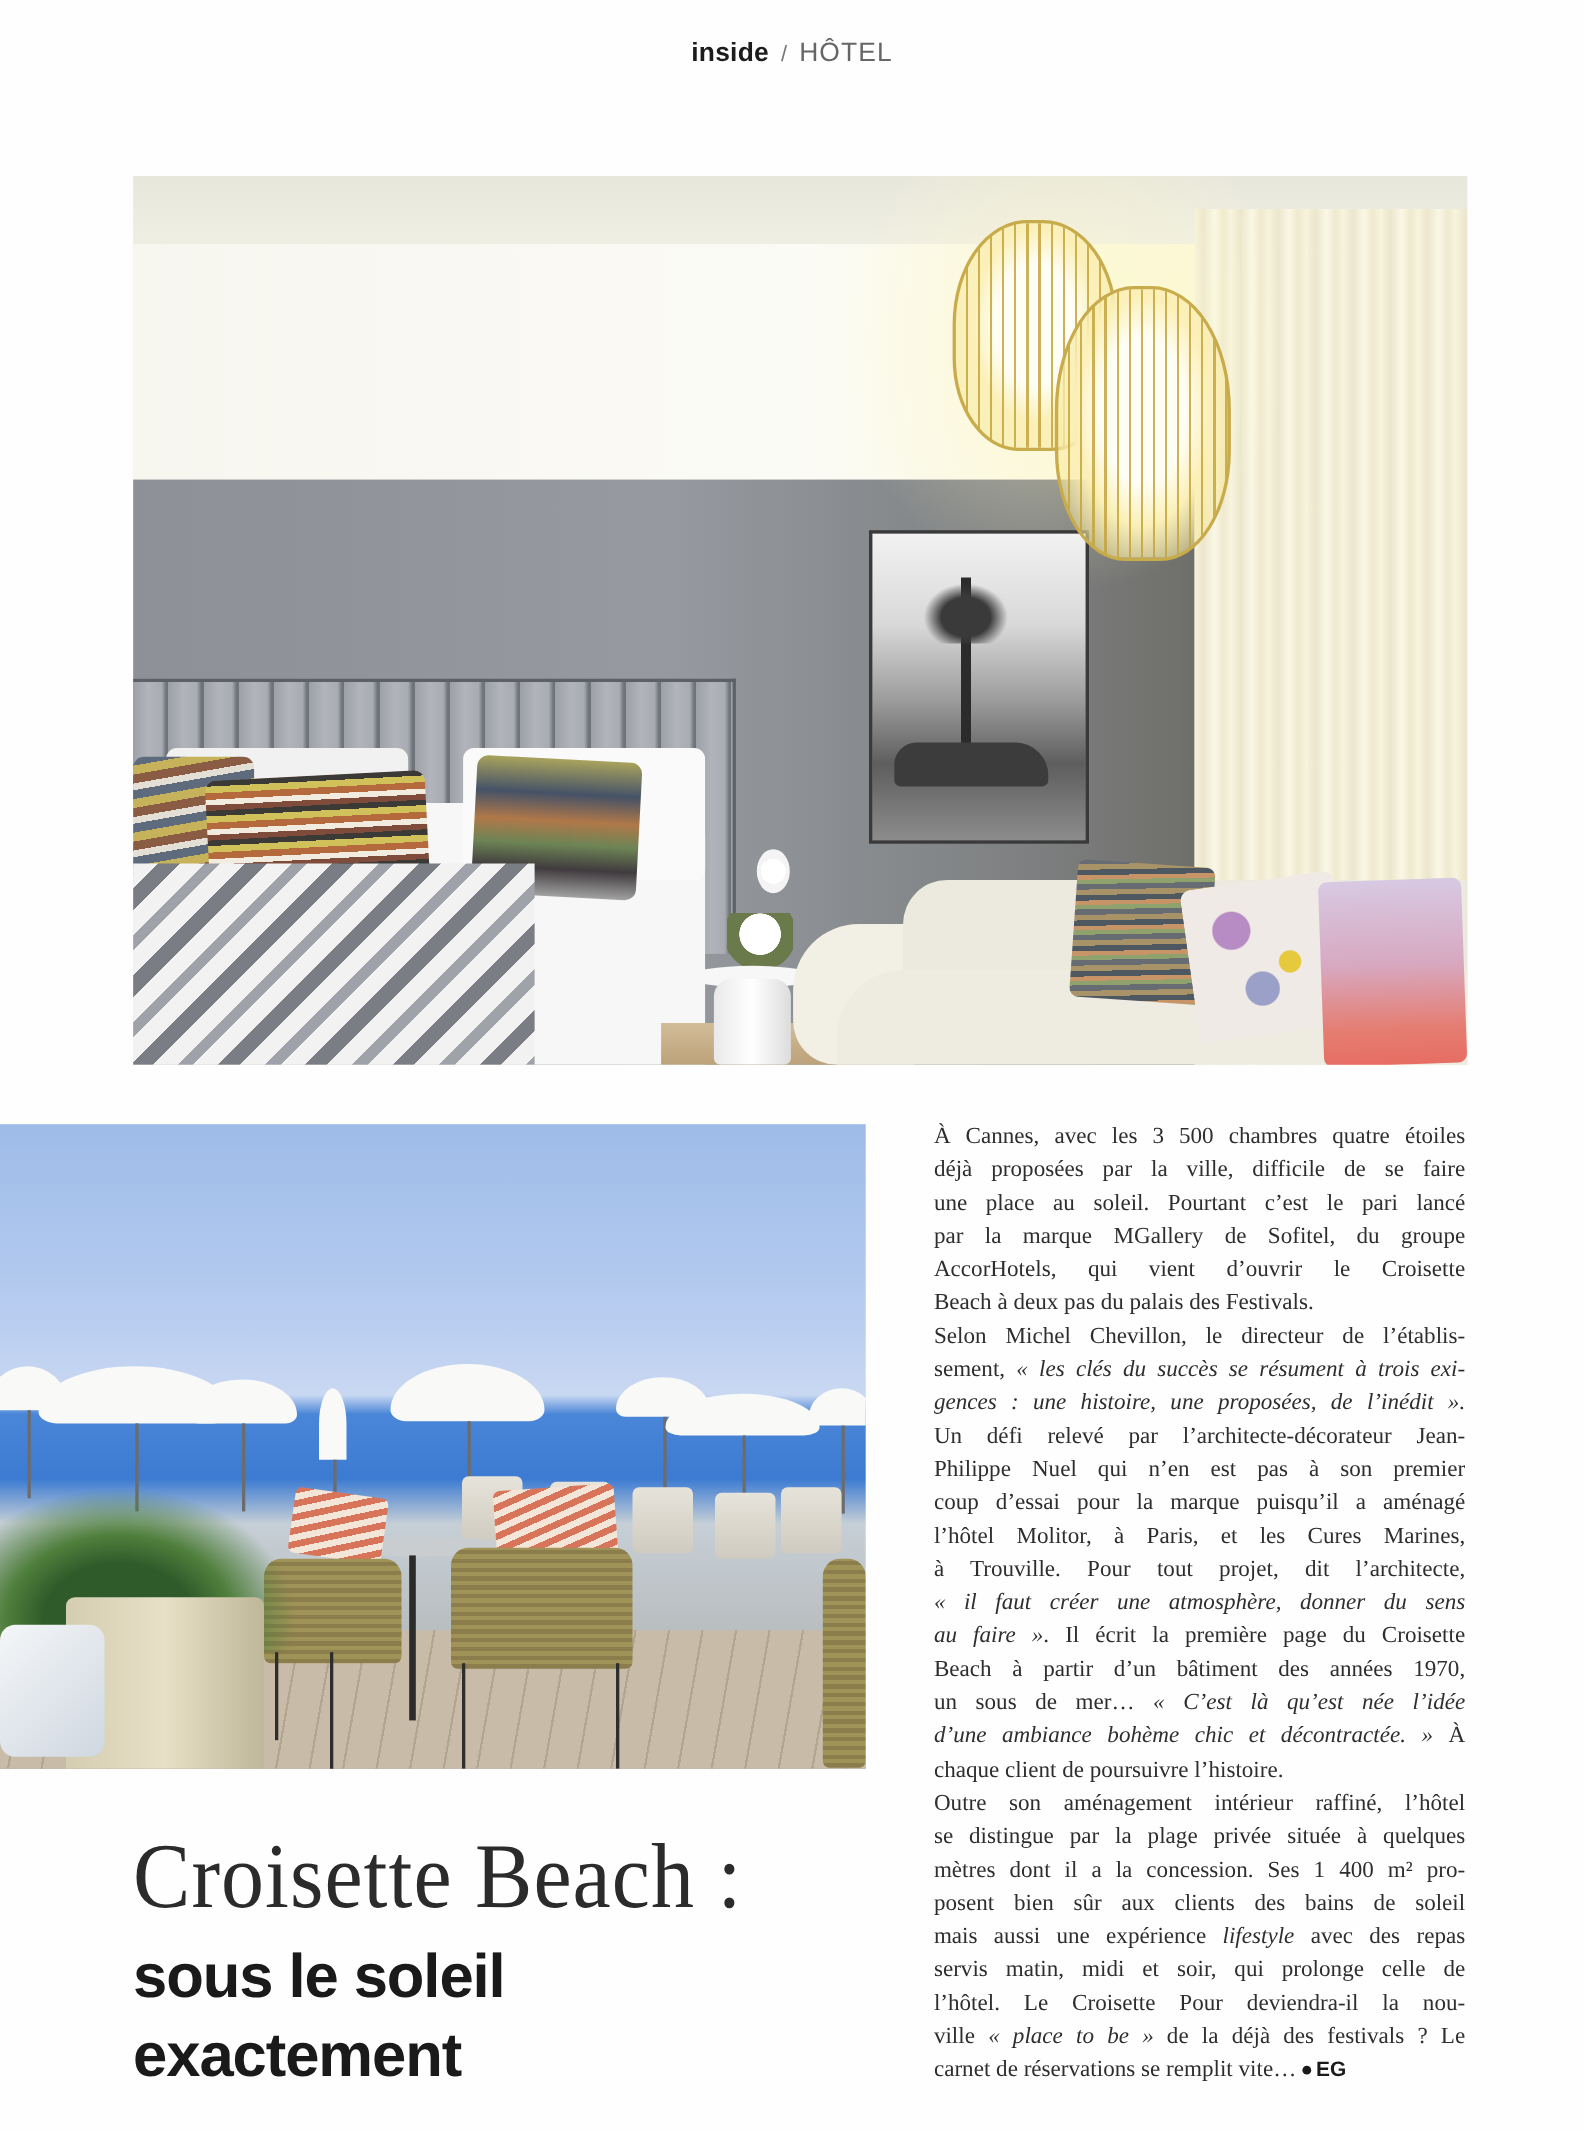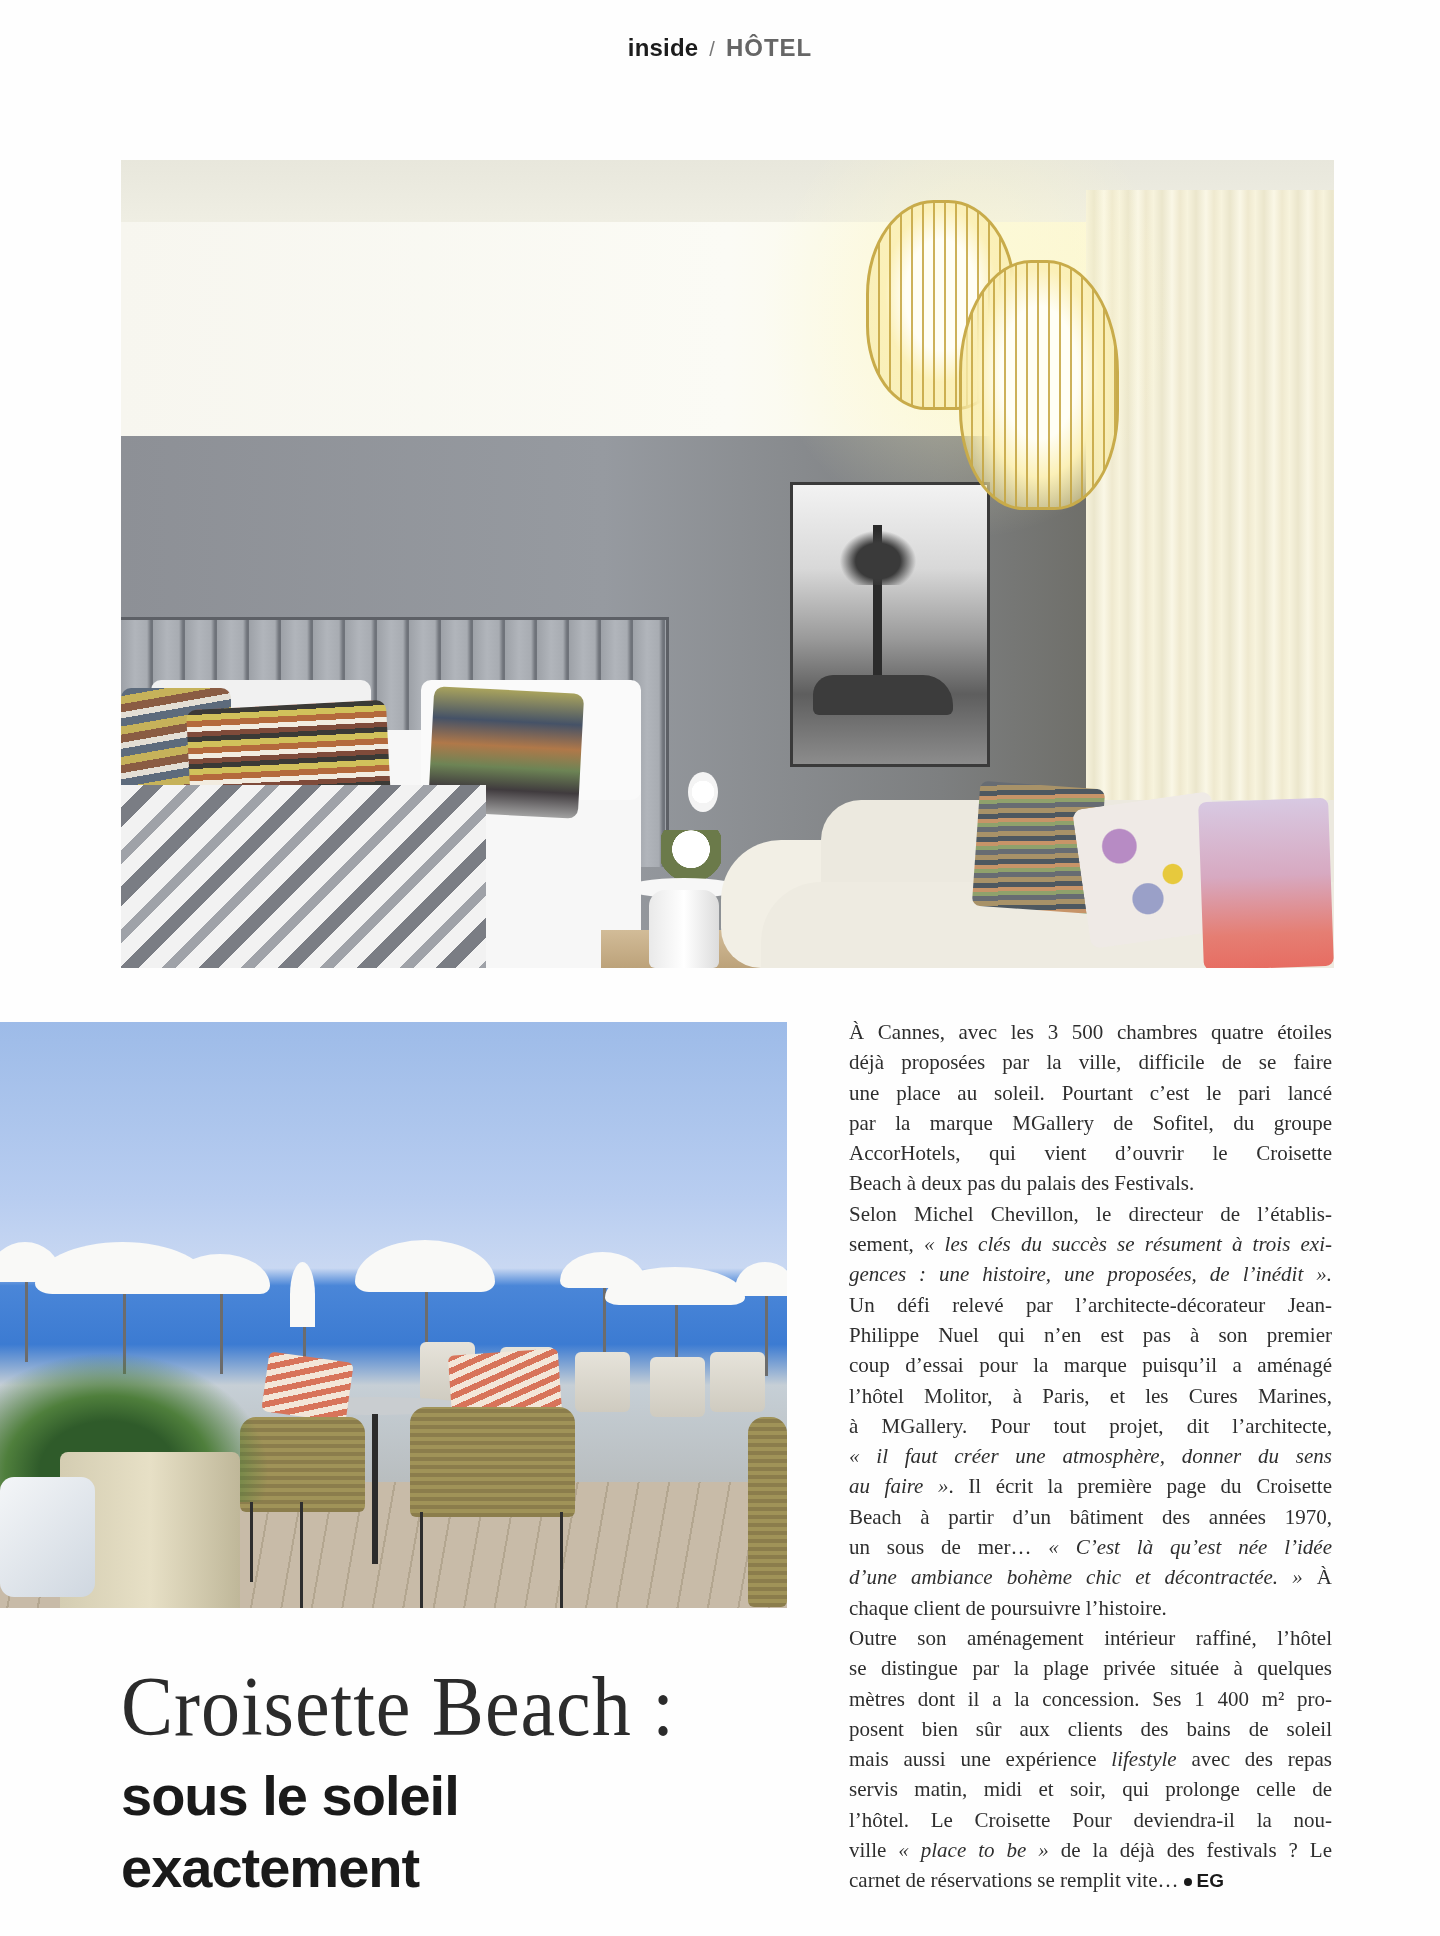--- a/index.html
+++ b/index.html
@@ -6,21 +6,21 @@
   html, body { width: 1440px; height: 1936px; background: #fefefe; overflow: hidden; }
   body { position: relative; font-family: "Liberation Serif", serif; color: #2a2a2a; }
 
   
   .running-head {
     position: absolute; top: 34px; left: 0; width: 1440px; text-align: center;
     font-family: "Liberation Sans", sans-serif; font-size: 24px; letter-spacing: 0.2px;
   }
   .running-head .brand { font-weight: bold; color: #1c1c1c; }
   .running-head .sep { color: #777; padding: 0 4px; font-size: 20px; }
-  .running-head .section { color: #666; font-weight: bold; letter-spacing: 1px; }
+  .running-head .section { color: #666; font-weight: normal; letter-spacing: 1px; }
 
   
   .photo { position: absolute; overflow: hidden; }
   .hero { left: 121px; top: 160px; width: 1213px; height: 808px; background: #f3f1e6; }
   .hero .ceiling { position: absolute; left: 0; top: 0; width: 100%; height: 62px; background: linear-gradient(180deg,#e8e7dc,#efeee3); }
   .hero .wall-upper { position: absolute; left: 0; top: 62px; width: 100%; height: 214px; background: linear-gradient(90deg,#f7f6ef 0%,#fbfbf5 50%,#fbf7d8 78%,#fff9d0 100%); }
   .hero .wall-grey { position: absolute; left: 0; top: 276px; width: 965px; height: 532px; background: linear-gradient(90deg,#8d9096 0%,#969aa0 50%,#7d7f80 85%,#6f6f6a 100%); }
   .hero .curtain { position: absolute; left: 965px; top: 30px; width: 248px; height: 778px;
     background: repeating-linear-gradient(90deg,#f6f2dc 0px,#ebe6cc 8px,#faf7e6 18px,#efe9cf 26px,#f8f4de 34px); }
   .hero .headboard { position: absolute; left: 0; top: 457px; width: 548px; height: 250px; background: #a3a7ad;
@@ -197,21 +197,21 @@
     <span class="line"><span>par la marque MGallery de Sofitel, du groupe</span></span>
     <span class="line"><span>AccorHotels, qui vient d’ouvrir le Croisette</span></span>
     <span class="line last"><span>Beach à deux pas du palais des Festivals.</span></span>
     <span class="line"><span>Selon Michel Chevillon, le directeur de l’établis-</span></span>
     <span class="line"><span>sement, </span><em>« les clés du succès se résument à trois exi-</em></span>
     <span class="line"><em>gences : une histoire, une proposées, de l’inédit ».</em></span>
     <span class="line"><span>Un défi relevé par l’architecte-décorateur Jean-</span></span>
     <span class="line"><span>Philippe </span><span class="underline">Nuel</span><span> qui n’en est pas à son premier</span></span>
     <span class="line"><span>coup d’essai pour la marque puisqu’il a aménagé</span></span>
     <span class="line"><span>l’hôtel Molitor, à Paris, et les Cures Marines,</span></span>
-    <span class="line"><span>à MGallery. Pour tout projet, dit l’architecte,</span></span>
+    <span class="line"><span>à Trouville. Pour tout projet, dit l’architecte,</span></span>
     <span class="line"><em>« il faut créer une atmosphère, donner du sens</em></span>
     <span class="line"><em>au faire »</em><span>. Il écrit la première page du Croisette</span></span>
     <span class="line"><span>Beach à partir d’un bâtiment des années 1970,</span></span>
     <span class="line"><span>un sous de mer… </span><em>« C’est là qu’est née l’idée</em></span>
     <span class="line"><em>d’une ambiance bohème chic et décontractée. »</em><span> À</span></span>
     <span class="line last"><span>chaque client de poursuivre l’histoire.</span></span>
     <span class="line"><span>Outre son aménagement intérieur raffiné, l’hôtel</span></span>
     <span class="line"><span>se distingue par la plage privée située à quelques</span></span>
     <span class="line"><span>mètres dont il a la concession. Ses 1 400 m² pro-</span></span>
     <span class="line"><span>posent bien sûr aux clients des bains de soleil</span></span>

